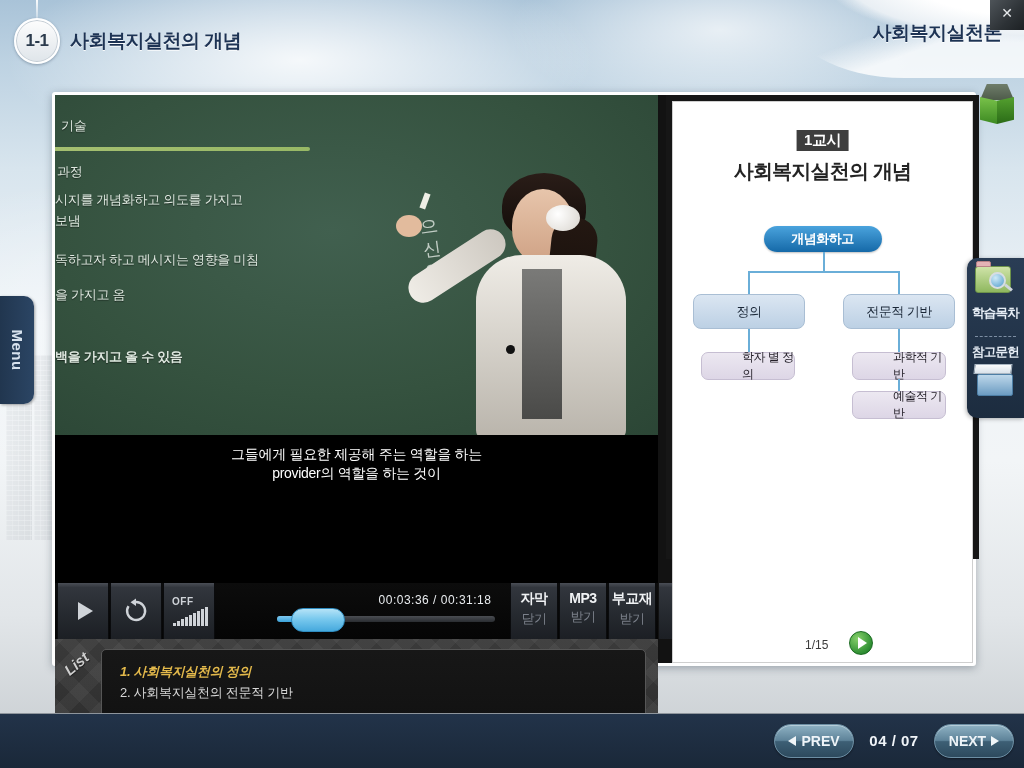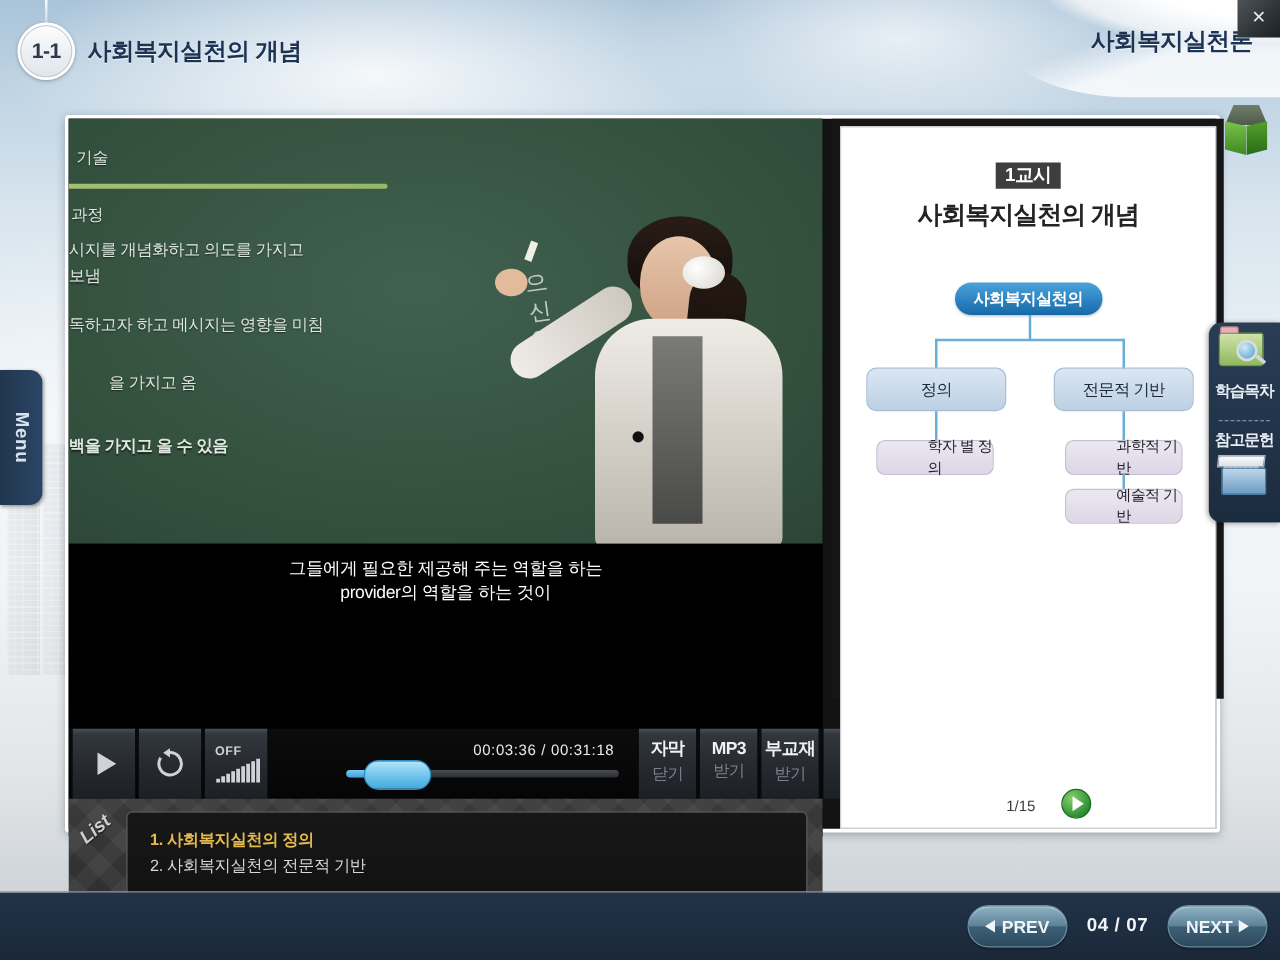--- a/index.html
+++ b/index.html
@@ -192,21 +192,21 @@
       repeating-linear-gradient(45deg, rgba(255,255,255,.045) 0 14px, rgba(0,0,0,0) 14px 28px),
       repeating-linear-gradient(-45deg, rgba(255,255,255,.045) 0 14px, rgba(0,0,0,0) 14px 28px),
       linear-gradient(to bottom,#3a3a3a,#2a2a2a);
   }
   #listTag{position:absolute;left:8px;top:16px;color:#cfcfcf;font-size:15px;font-style:italic;
     font-weight:bold;transform:rotate(-40deg);text-shadow:0 1px 1px rgba(0,0,0,.6);}
   #listBox{position:absolute;left:46px;top:10px;width:545px;height:98px;
     background:linear-gradient(to bottom,#171717,#101010);
     border:1px solid #565656; border-radius:5px; padding:11px 0 0 18px;}
   .listItem{font-size:13px;line-height:21px;letter-spacing:-.3px;cursor:pointer;}
-  .listItem.on{color:#e3b94b;font-weight:bold;}
+  .listItem.on{color:#e3b94b;font-weight:bold;font-style:italic;}
   .listItem.off{color:#d8d8d8;}
 
   
   #slidePane {
     position:absolute; left:611px; top:0; width:313px; height:464px;
     background:#161616; padding:6px;
   }
   #slide {
     position:absolute; left:6px; top:6px; width:301px; height:562px;
     background:#fff; border:1px solid #cfcfcf;
@@ -316,21 +316,21 @@
 <div id="player">
 
   <div id="videoArea">
     <div id="board">
       <div class="line" style="left:6px;top:22px;">기술</div>
       <div id="boardUnderline"></div>
       <div class="line" style="left:2px;top:68px;">과정</div>
       <div class="line" style="left:0px;top:96px;">시지를 개념화하고 의도를 가지고</div>
       <div class="line" style="left:0px;top:117px;">보냄</div>
       <div class="line" style="left:0px;top:156px;">독하고자 하고 메시지는 영향을 미침</div>
-      <div class="line" style="left:0px;top:202px;margin-left:32px;">을 가지고 옴</div>
+      <div class="line" style="left:0px;top:191px;">을 가지고 옴</div>
       <div class="line" style="left:0px;top:253px;font-weight:bold;">백을 가지고 올 수 있음</div>
       <div id="boardScribble">으<br>신<br>2</div>
 
       <div id="teacher">
         <div class="t-arm"></div>
           <div class="t-hand"></div>
           <div class="t-chalk"></div>
         <div class="t-hair"></div>
         <div class="t-head"></div>
         <div class="t-pony"></div>
@@ -415,21 +415,21 @@
         </div>
       </div>
     </div>
   </div>
 
   <div id="slidePane">
     <div id="slide">
       <div id="slideBadge">1교시</div>
       <div id="slideTitle">사회복지실천의 개념</div>
 
-      <div class="nodeA">사회복지실천의</div>
+      <div class="nodeA">개념화하고</div>
 
       <div class="conn" style="left:150px;top:150px;width:2px;height:20px;"></div>
       <div class="conn" style="left:75px;top:169px;width:152px;height:2px;"></div>
       <div class="conn" style="left:75px;top:169px;width:2px;height:24px;"></div>
       <div class="conn" style="left:225px;top:169px;width:2px;height:24px;"></div>
 
       <div class="nodeB" style="left:170px;top:192px;">전문적 기반</div>
       <div class="nodeB" style="left:20px;top:192px;">정의</div>
 
       <div class="conn" style="left:75px;top:227px;width:2px;height:24px;"></div>

